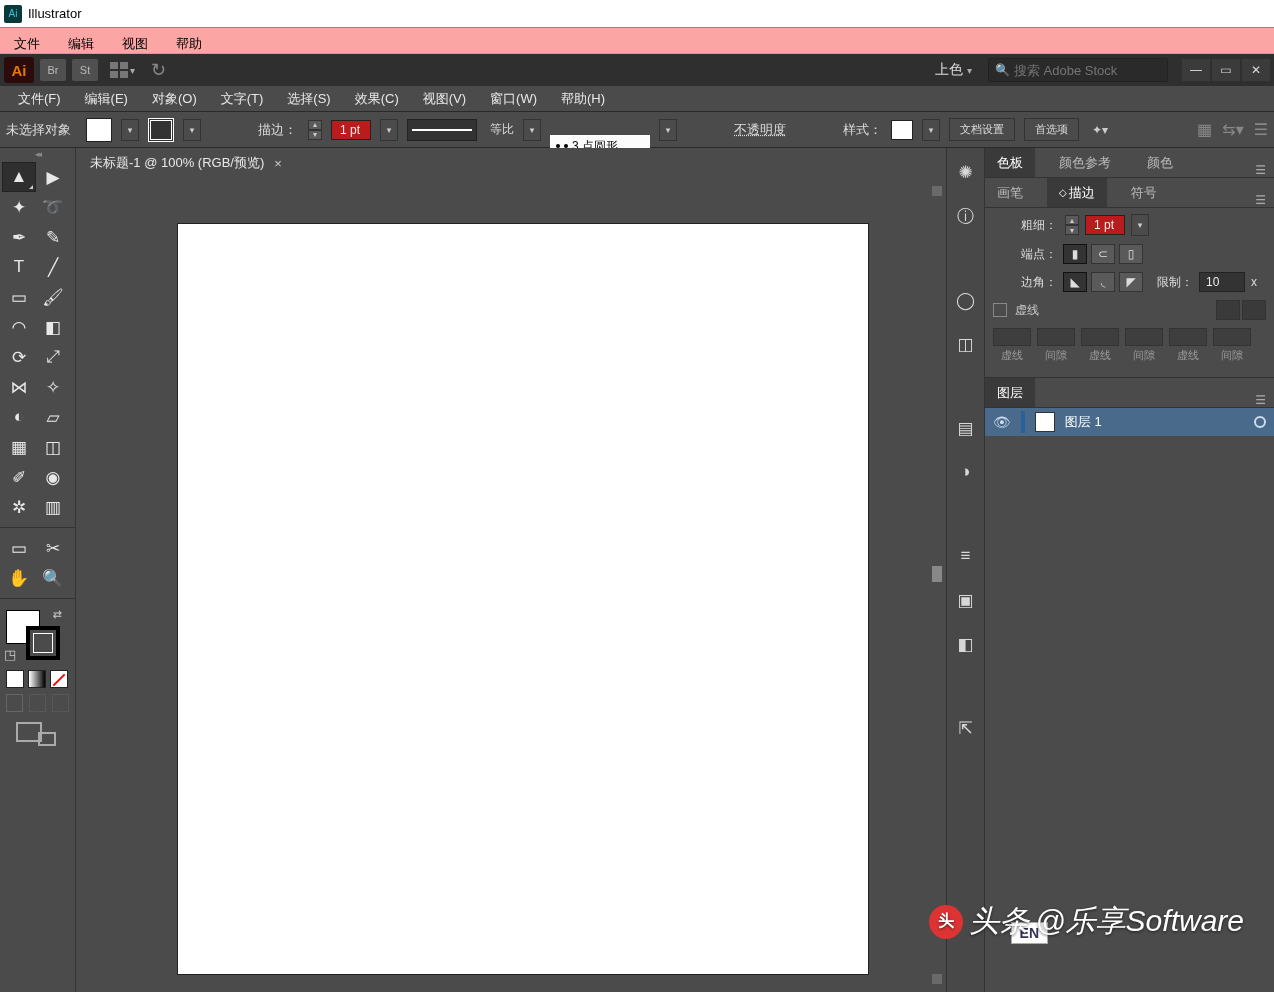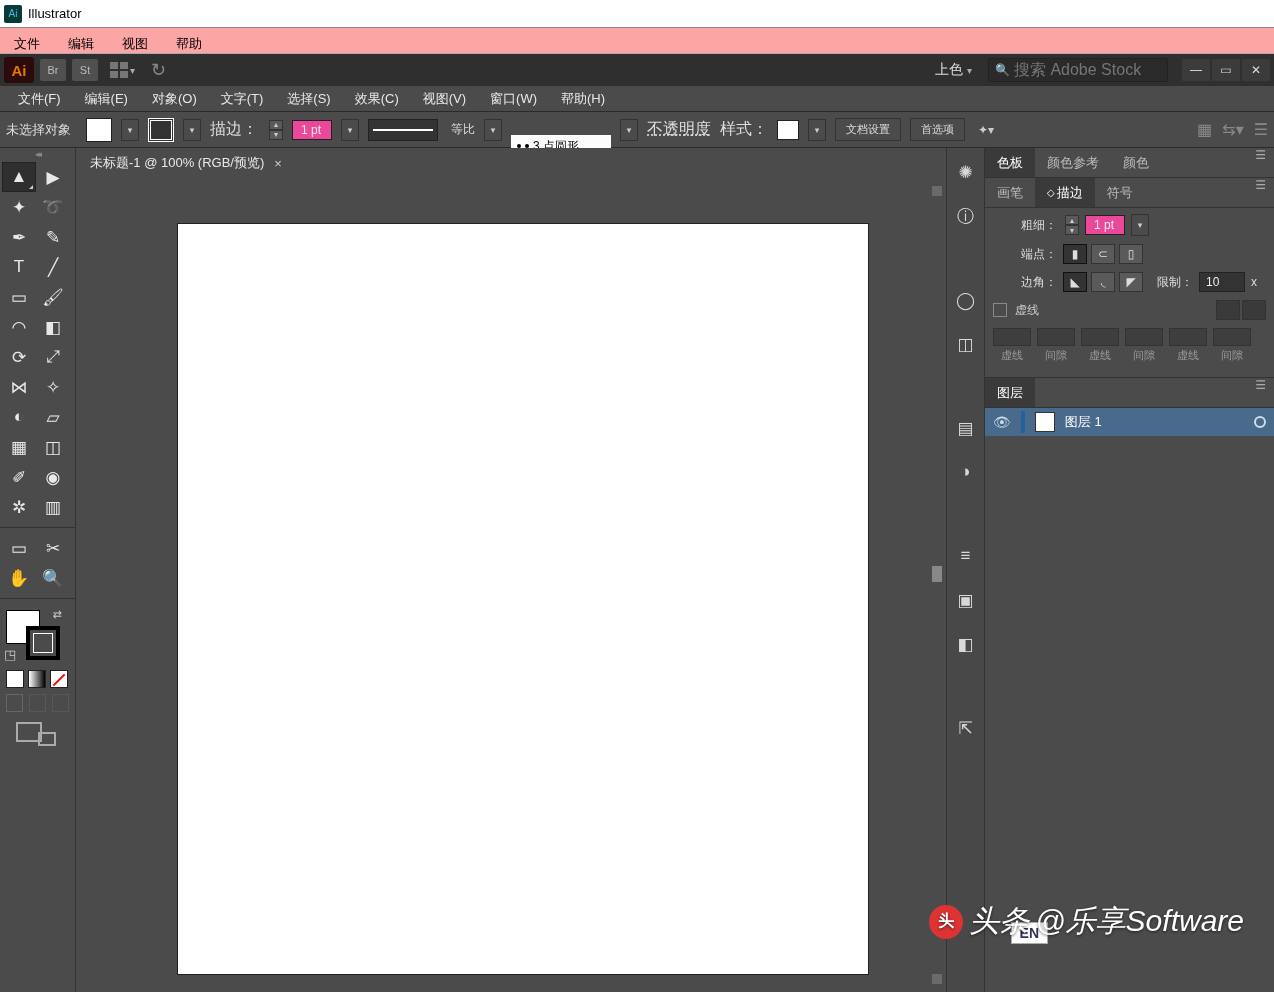--- a/index.html
+++ b/index.html
@@ -17,37 +17,37 @@
 
 .appbar { height:32px; background:#2f2f2f; display:flex; align-items:center; padding:0 4px; gap:6px; }
 .ai-logo { width:30px; height:26px; background:#2b0b0b; color:#e87500; font-weight:bold; display:flex; align-items:center; justify-content:center; font-size:15px; border-radius:3px; }
 .appbar .sq { width:26px; height:22px; background:#505050; display:flex; align-items:center; justify-content:center; font-size:11px; color:#bbb; border-radius:2px; }
 .appbar .workspace { display:flex; align-items:center; gap:2px; margin-left:6px; }
 .appbar .ws-grid { width:18px; height:16px; background:linear-gradient(#777,#777) 0 0/8px 7px no-repeat,linear-gradient(#777,#777) 10px 0/8px 7px no-repeat,linear-gradient(#777,#777) 0 9px/8px 7px no-repeat,linear-gradient(#777,#777) 10px 9px/8px 7px no-repeat; }
 .appbar .chev { font-size:10px; color:#aaa; }
 .appbar .spacer { flex:1; }
 .appbar .essentials { display:flex; align-items:center; color:#ddd; gap:4px; margin-right:10px; font-size:14px; }
 .search-wrap { display:flex; align-items:center; background:#2a2a2a; border:1px solid #222; padding:2px 6px; border-radius:2px; width:180px; height:24px; }
-.search-wrap input { background:transparent; border:none; color:#999; width:100%; font-size:16px; outline:none; }
+.search-wrap input { background:transparent; border:none; color:#999; width:100%; font-size:13px; outline:none; }
 .winbtns { display:flex; gap:2px; margin-left:8px; }
 .winbtn { width:28px; height:22px; display:flex; align-items:center; justify-content:center; color:#ddd; background:#3b3b3b; }
 
 
 .mainmenu { height:26px; background:#4b4b4b; display:flex; align-items:center; padding-left:6px; gap:0; border-bottom:1px solid #2a2a2a; }
 .mainmenu .mi { padding:0 12px; color:#e8e8e8; font-size:13px; }
 
 
 .ctrlbar { height:36px; background:#4b4b4b; display:flex; align-items:center; padding:0 6px; gap:9px; border-bottom:1px solid #2a2a2a; }
 .ctrlbar .noselect { color:#ddd; font-size:13px; margin-right:6px; }
 .swatchbox { width:26px; height:24px; background:#fff; border:1px solid #222; }
 .strokebox { width:26px; height:24px; background:#333; border:3px double #fff; }
-.lbl { color:#ddd; font-size:16px; }
+.lbl { color:#ddd; font-size:13px;margin-left:48px; }
 .spin { display:flex; flex-direction:column; margin-left:2px; }
 .spin div { width:14px; height:10px; background:#5a5a5a; border:1px solid #333; font-size:8px; display:flex; align-items:center; justify-content:center; color:#ccc; }
-.valbox { background:#ec4899; color:#eee; padding:2px 8px; border:1px solid #222; font-size:12px; min-width:40px; }
+.valbox { background:#b91c1c; color:#eee; padding:2px 8px; border:1px solid #222; font-size:12px; min-width:40px; }
 .chevron-btn { width:18px; height:22px; background:#4b4b4b; border:1px solid #333; display:flex; align-items:center; justify-content:center; color:#ccc; font-size:9px; }
 .linebox { width:70px; height:22px; background:#333; border:1px solid #222; display:flex; align-items:center; padding:0 4px; }
 .linebox .line { flex:1; height:2px; background:#fff; }
 .profilelabel { color:#ddd; font-size:12px; margin-left:4px; }
 .dashbox { width:100px; height:22px; background:#fcfcfc; color:#000; display:flex; align-items:center; gap:4px; padding:0 6px; font-size:12px;margin-top:33px; }
 .dashbox .dot { width:4px;height:4px;background:#000;border-radius:50%; }
 .btn { background:#4b4b4b; border:1px solid #333; color:#ddd; padding:3px 10px; font-size:11px; }
 .ctrlbar .spacer { flex:1; }
 .icongrp { display:flex; gap:10px; color:#888; }
 .icongrp span { font-size:16px; }
@@ -87,21 +87,21 @@
 .vscroll { position:absolute; right:2px; top:8px; bottom:8px; width:14px; }
 .vscroll::before,.vscroll::after{content:"";position:absolute;left:2px;width:10px;height:10px;background:#6a6a6a;}
 .vscroll::before{top:0;} .vscroll::after{bottom:0;}
 .vscroll .thumb{position:absolute;left:2px;top:380px;width:10px;height:16px;background:#888;}
 
 .icondock { width:38px; background:#484848; display:flex; flex-direction:column; align-items:center; padding-top:12px; gap:20px; border-left:1px solid #333; }
 .dockicon { width:24px; height:24px; color:#d8d8d8; display:flex; align-items:center; justify-content:center; font-size:17px; }
 .dockgap { height:20px; }
 
 .rightpanels { width:290px; background:#4b4b4b; display:flex; flex-direction:column; border-left:1px solid #333; }
-.panelhdr { height:30px; display:flex; align-items:flex-start; border-bottom:1px solid #333; background:#4b4b4b; }
+.panelhdr { height:30px; display:flex; align-items:flex-end; border-bottom:1px solid #333; background:#4b4b4b;gap:12px; }
 .panelhdr .ptab { padding:0 12px; height:100%; display:flex; align-items:center; color:#bbb; font-size:13px; }
 .panelhdr .ptab.active { background:#3a3a3a; color:#fff; }
 .panelhdr .menu { margin-left:auto; padding:0 8px; color:#aaa; }
 .panelbody { background:#4b4b4b; padding:6px 8px; }
 .panelbody.stroke { display:flex; flex-direction:column; gap:8px; border-bottom:1px solid #333; padding-bottom:14px; }
 .prow { display:flex; align-items:center; gap:6px; font-size:12px; color:#ddd; }
 .prow .lab { width:64px; text-align:right; }
 .btn3 { display:flex; gap:4px; }
 .btn3 div { width:24px; height:20px; background:#5a5a5a; border:1px solid #333; display:flex;align-items:center;justify-content:center;color:#ddd;font-size:12px; }
 .btn3 div.sel { background:#333; border:1px solid #111; }

